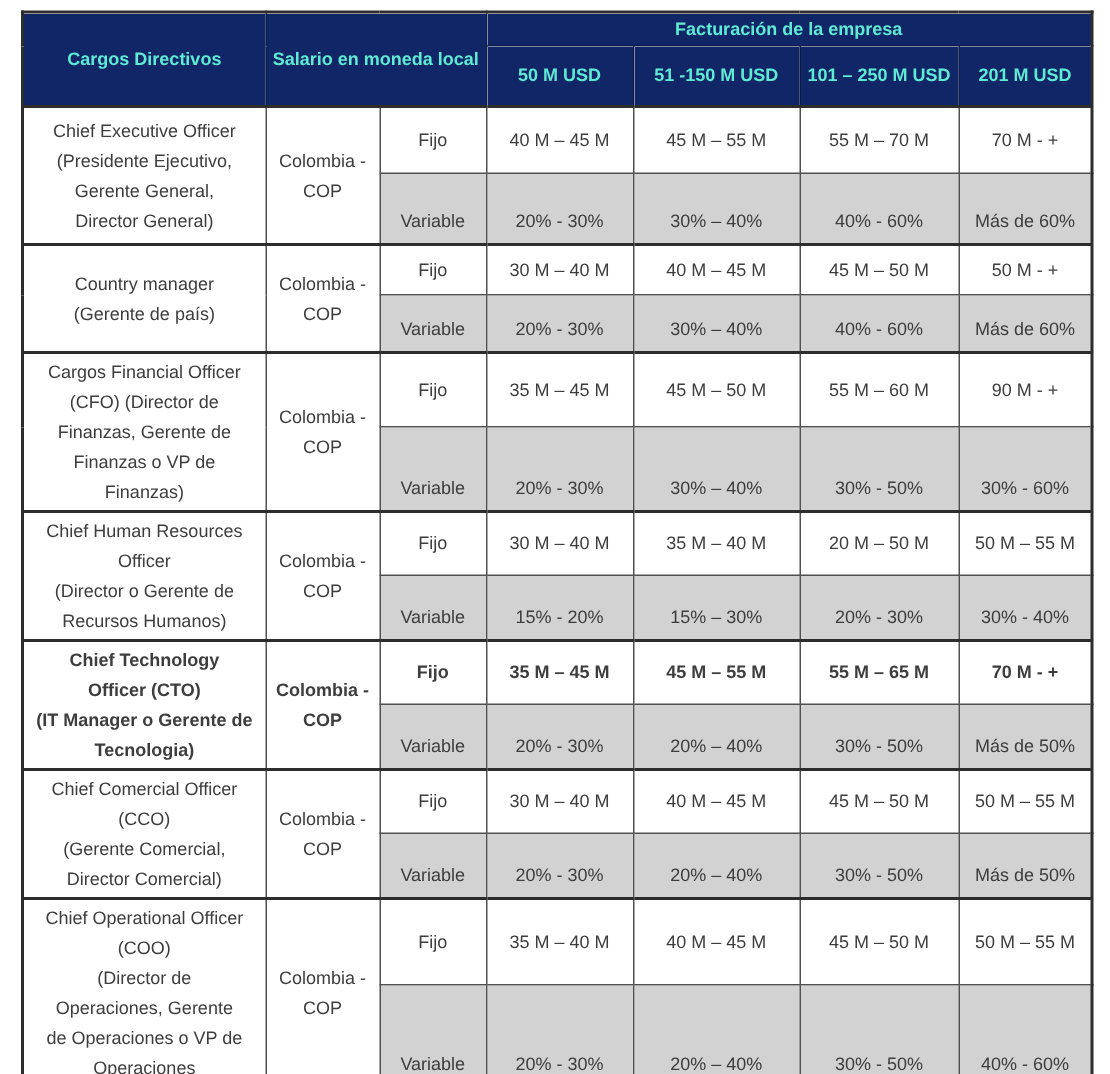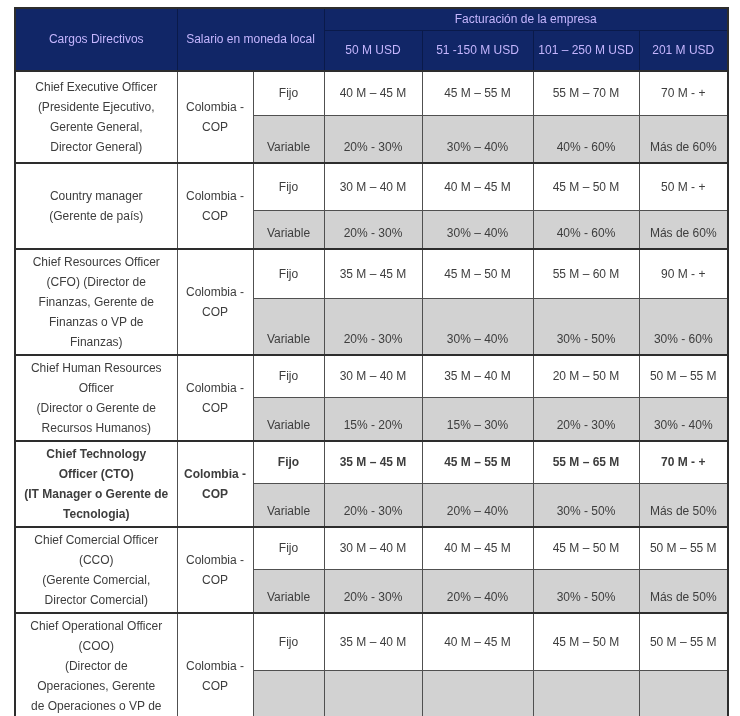--- a/index.html
+++ b/index.html
@@ -28,22 +28,22 @@
 
   th, td {
     border: 1px solid #505050;
     text-align: center;
     padding: 2px 3px;
     overflow: hidden;
   }
 
   thead th {
     background: #112667;
-    color: #c4b5fd;
-    font-weight: normal;
+    color: #5eead4;
+    font-weight: bold;
     border: 1px solid #0a1a4a;
     line-height: 17px;
     vertical-align: middle;
   }
   thead tr.hrow-top  { height: 21px; }
   thead tr.hrow-band { height: 40px; }
   thead { border-bottom: 2px solid #2d2d2d; }
 
   tbody td { vertical-align: middle; background: #ffffff; }
   tbody tr.group-start td { border-top: 2px solid #2d2d2d; }
@@ -102,21 +102,21 @@
           <td>55 M – 70 M</td>
           <td>70 M - +</td>
         </tr>
         <tr style="height: 47px;">
           <td class="var">Variable</td>
           <td class="var">20% - 30%</td>
           <td class="var">30% – 40%</td>
           <td class="var">40% - 60%</td>
           <td class="var">Más de 60%</td>
         </tr>
-        <tr class="group-start" style="height: 48px;">
+        <tr class="group-start" style="height: 34px;">
           <td class="name" rowspan="2">
             <div>Country manager</div>
             <div>(Gerente de país)</div>
           </td>
           <td class="cur" rowspan="2">
             <div>Colombia -</div>
             <div>COP</div>
           </td>
           <td>Fijo</td>
           <td>30 M – 40 M</td>
@@ -126,21 +126,21 @@
         </tr>
         <tr style="height: 38px;">
           <td class="var">Variable</td>
           <td class="var">20% - 30%</td>
           <td class="var">30% – 40%</td>
           <td class="var">40% - 60%</td>
           <td class="var">Más de 60%</td>
         </tr>
         <tr class="group-start" style="height: 48px;">
           <td class="name" rowspan="2">
-            <div>Chief Resources Officer</div>
+            <div>Cargos Financial Officer</div>
             <div>(CFO) (Director de</div>
             <div>Finanzas, Gerente de</div>
             <div>Finanzas o VP de</div>
             <div>Finanzas)</div>
           </td>
           <td class="cur" rowspan="2">
             <div>Colombia -</div>
             <div>COP</div>
           </td>
           <td>Fijo</td>

